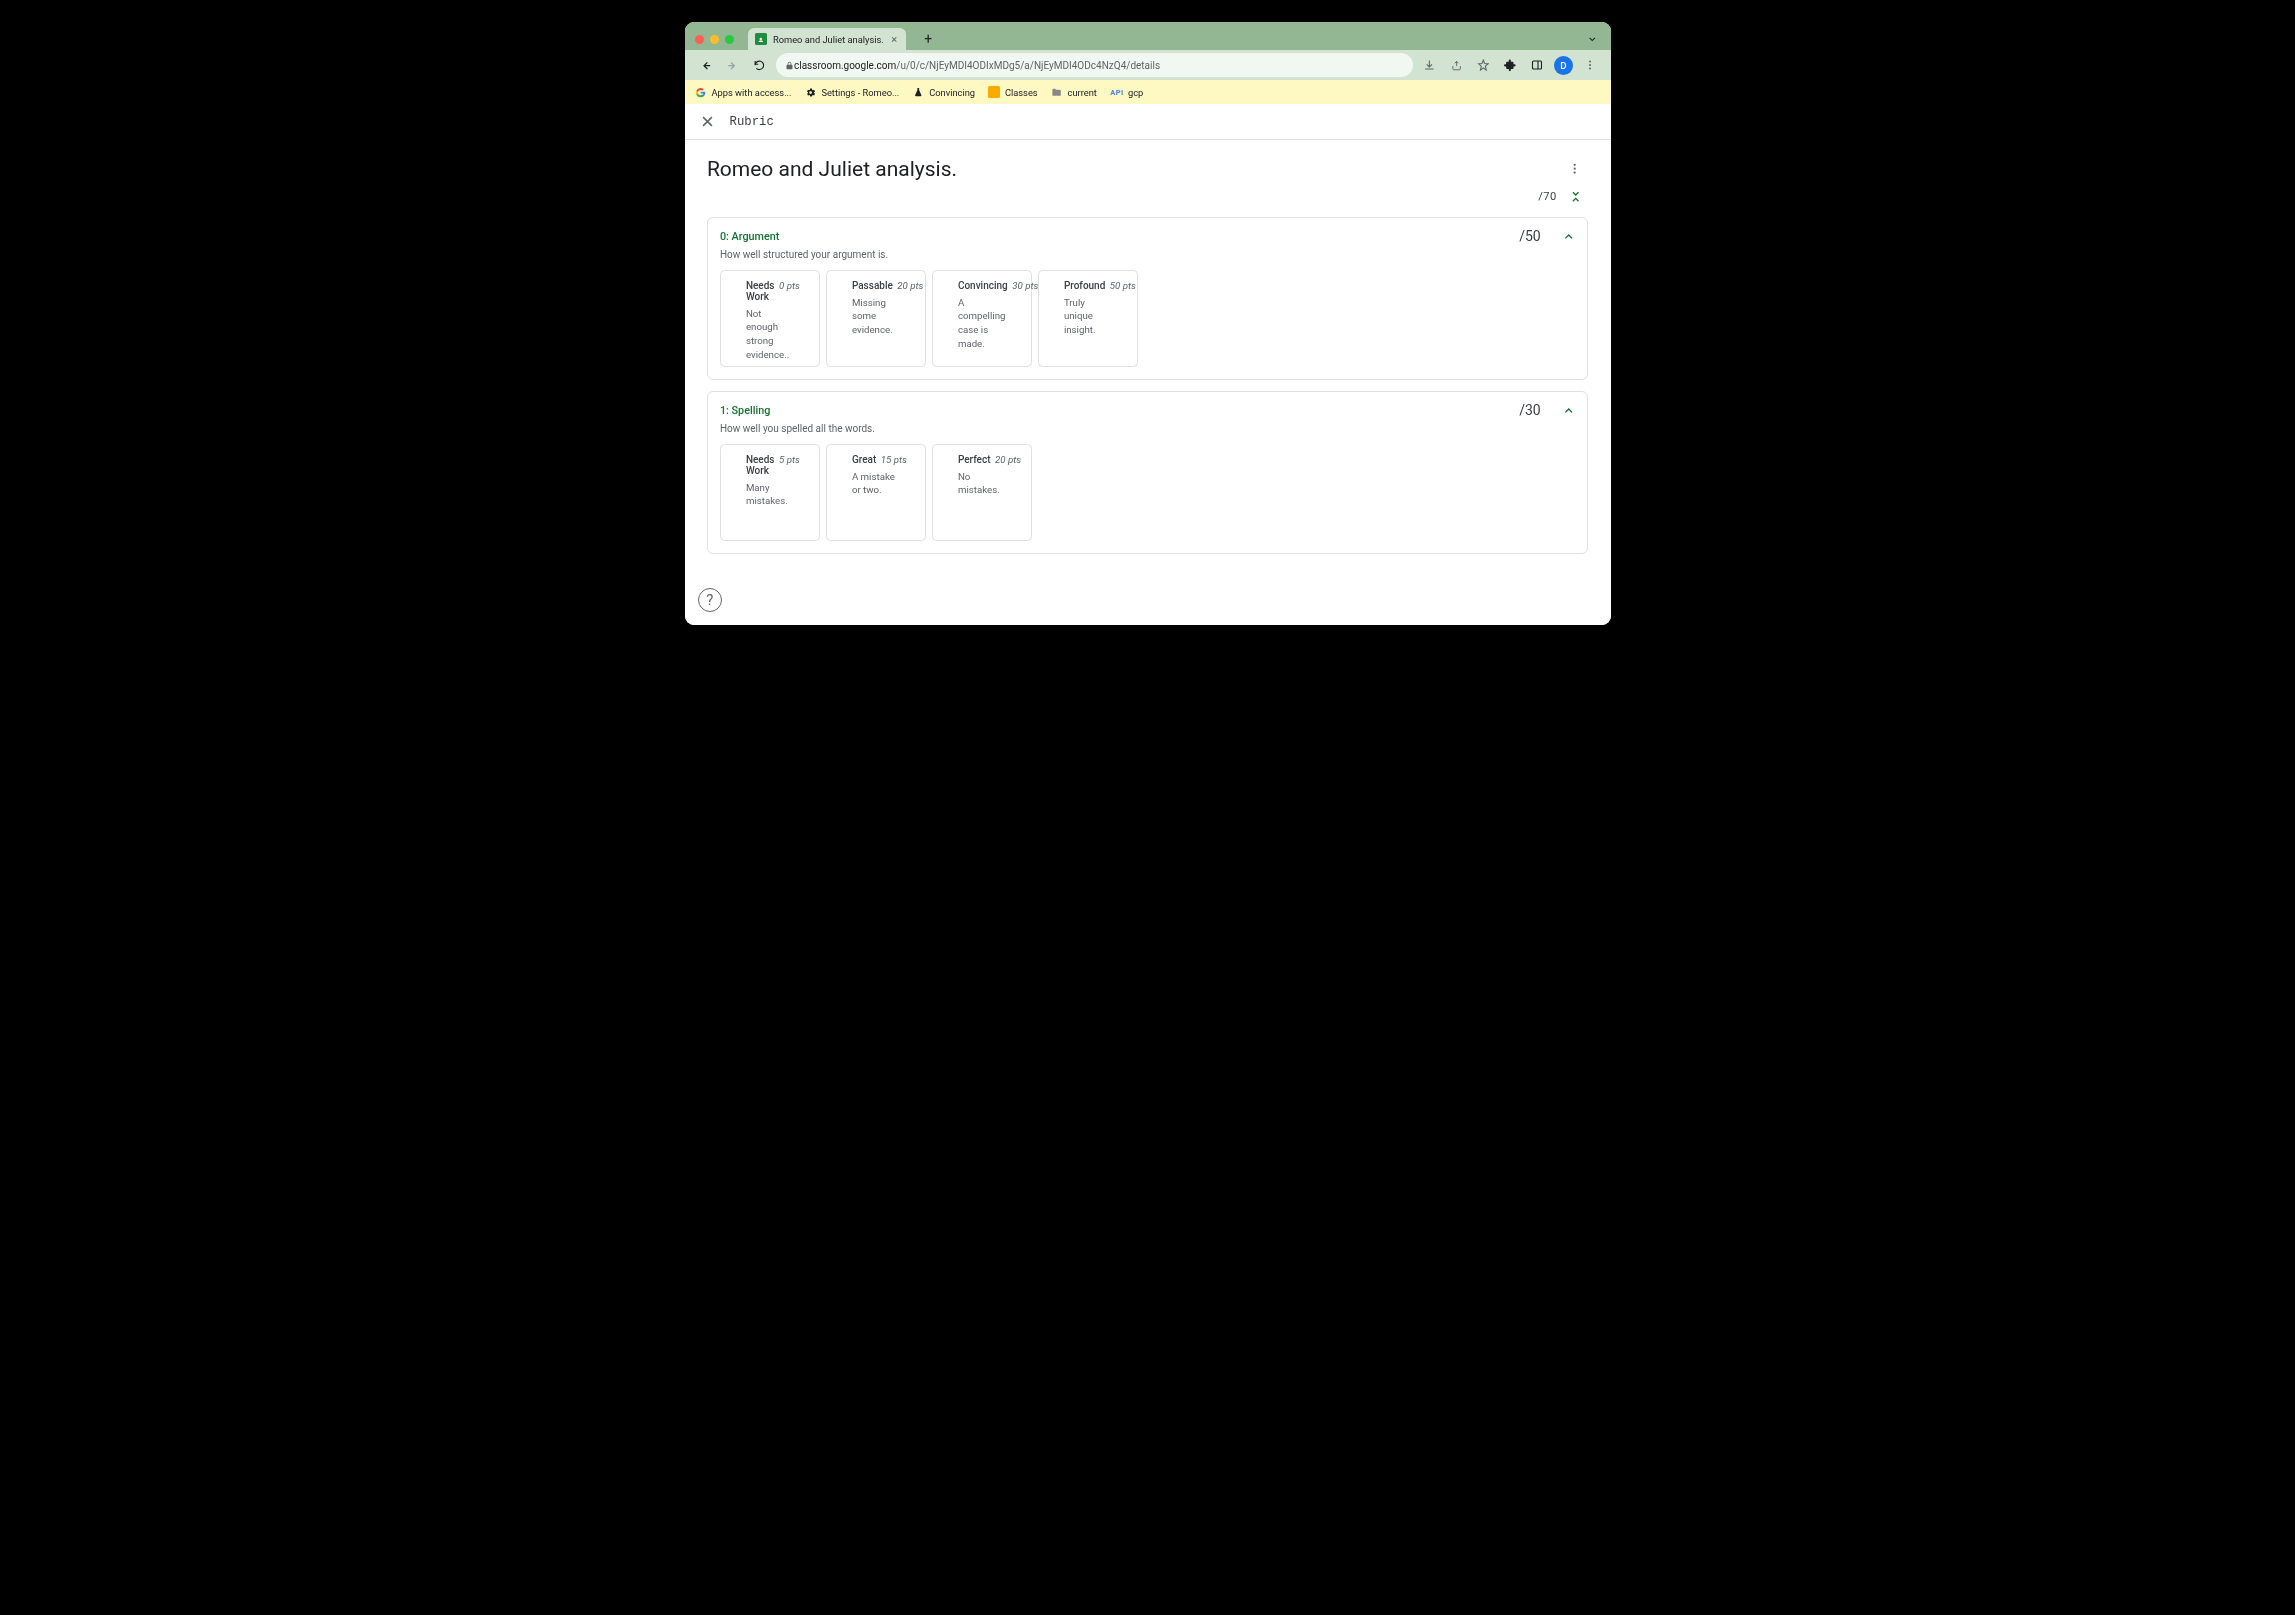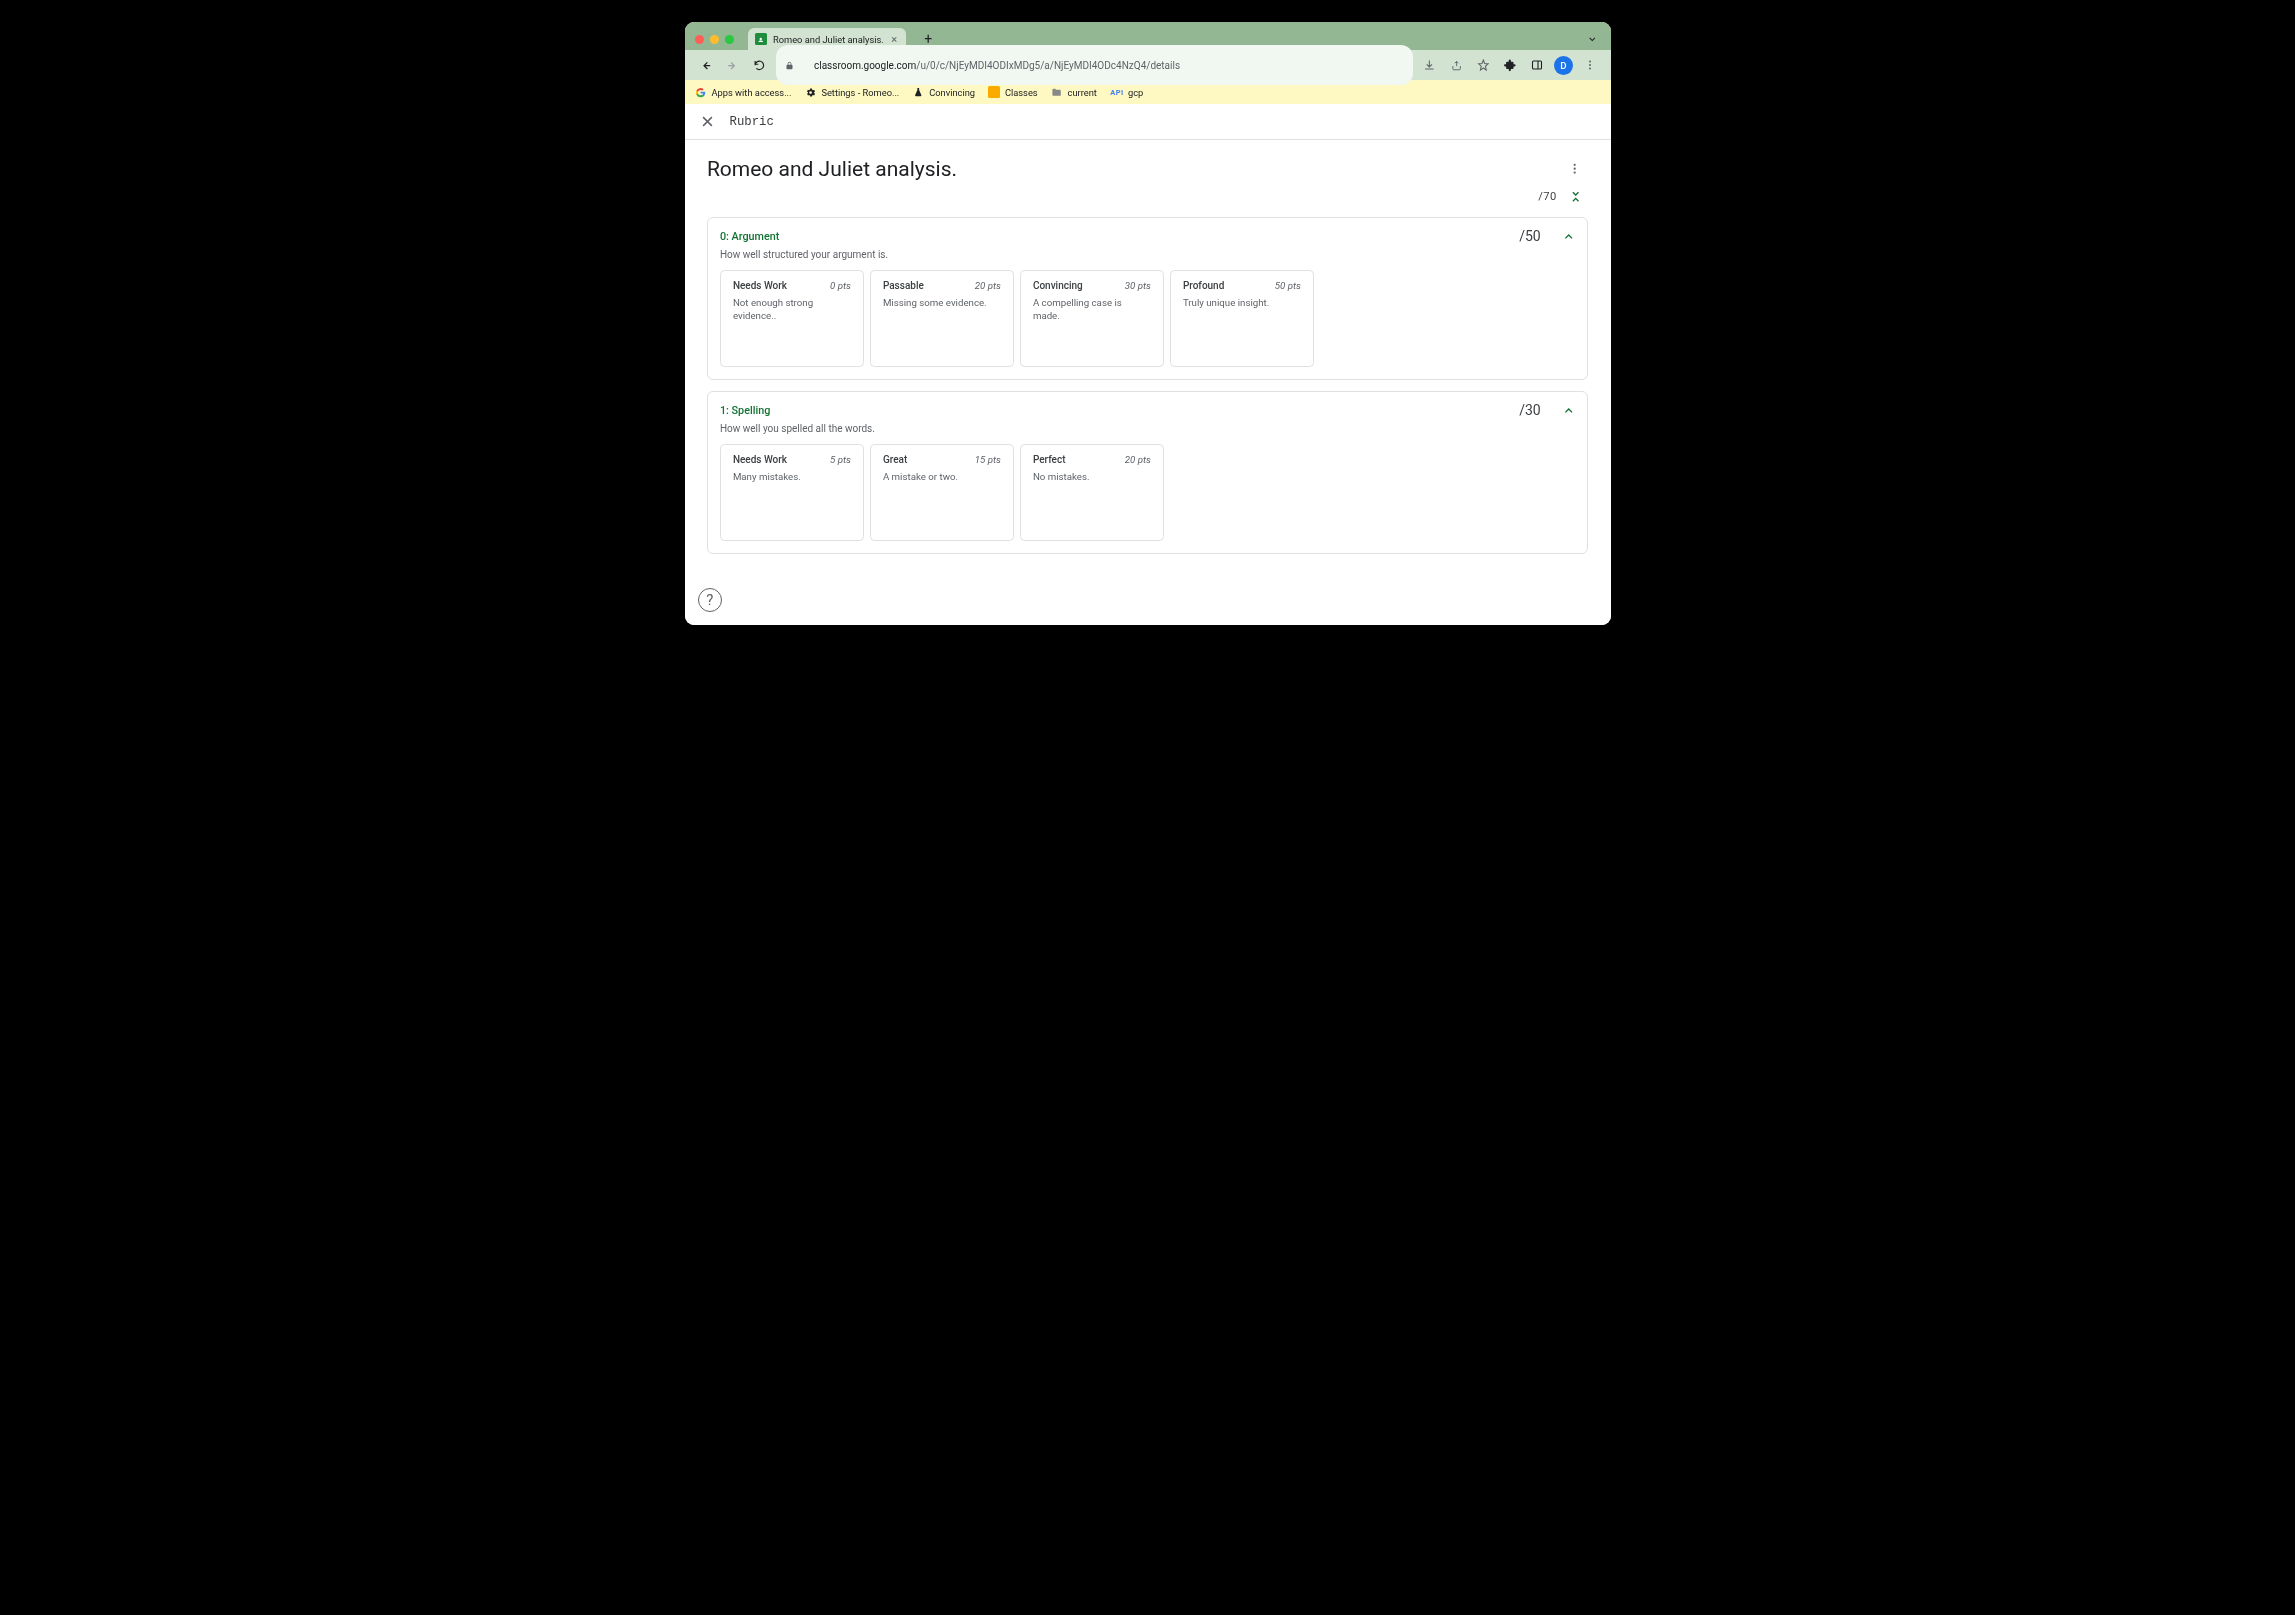--- a/index.html
+++ b/index.html
@@ -17,21 +17,21 @@
     .tab { display: flex; align-items: center; gap: 6px; background: #d2e3d2; border-radius: 6px 6px 0 0; padding: 5.2px 7.5px; min-width: 149px; font-size: 9.3px; color: #202124; }
     .tab-favicon { width: 12px; height: 12px; background: #1e8e3e; border-radius: 1.5px; display: flex; align-items: center; justify-content: center; color: #fff; font-size: 6.7px; font-weight: bold; }
     .tab-title { flex: 1; white-space: nowrap; overflow: hidden; text-overflow: ellipsis; }
     .tab-close { font-size: 11.2px; color: #5f6368; padding: 0 1.5px; }
     .new-tab { font-size: 14px; color: #202124; margin-left: 7.5px; padding: 0 4.5px; }
     .chev-overflow { margin-left: auto; margin-right: 3px; color: #202124; font-size: 10.5px; }
 
     .addr-bar { display: flex; align-items: center; background: #d2e3d2; padding: 4.5px 10.5px; gap: 6px; height: 30px; }
     .nav-btn { width: 21px; height: 21px; display: flex; align-items: center; justify-content: center; border-radius: 50%; color: #5f6368; font-size: 12px; }
     .nav-btn.enabled { color: #202124; }
-    .omnibox { flex: 1; display: flex; align-items: center; background: #f1f7f1; border-radius: 12px; height: 40px; padding: 0 9px; gap: 20px; font-size: 10px; }
+    .omnibox { flex: 1; display: flex; align-items: center; background: #f1f7f1; border-radius: 12px; height: 24px; padding: 0 9px; gap: 0; font-size: 10px; }
     .lock-icon { color: #5f6368; font-size: 8.2px; }
     .url-host { color: #202124; }
     .url-path { color: #5f6368; }
     .addr-icon { width: 21px; height: 21px; display: flex; align-items: center; justify-content: center; color: #5f6368; font-size: 12px; }
     .ext-icon-dark { color: #202124; font-size: 13.4px; }
     .avatar { width: 19.4px; height: 19.4px; border-radius: 50%; background: #1a73e8; color: #fff; display: flex; align-items: center; justify-content: center; font-size: 9.7px; font-weight: 500; }
 
     .bookmark-bar { display: flex; align-items: center; gap: 13.4px; background: #fef9c3; padding: 4.5px 10.5px; height: 24px; font-size: 9.3px; color: #202124; }
     .bookmark-item { display: flex; align-items: center; gap: 4.5px; }
     .bm-icon { width: 12px; height: 12px; display: flex; align-items: center; justify-content: center; font-size: 9px; }
@@ -54,21 +54,21 @@
     .collapse-all { width: 19.4px; height: 19.4px; display: flex; align-items: center; justify-content: center; color: #137333; }
 
     .criterion { border: 0.7px solid #e0e0e0; border-radius: 6px; margin-bottom: 10.5px; padding: 10.5px 12px 12px 12px; }
     .crit-header { display: flex; align-items: center; margin-bottom: 4.5px; }
     .crit-title { font-size: 10.8px; color: #137333; font-weight: 500; flex: 1; }
     .crit-pts { font-size: 14px; color: #3c4043; margin-right: 21px; }
     .crit-toggle { color: #137333; font-size: 12px; }
     .crit-desc { font-size: 10px; color: #5f6368; margin-bottom: 10.5px; }
 
     .levels { display: flex; gap: 6px; }
-    .level-card { width: 144px; height: 97px; border: 0.7px solid #e0e0e0; border-radius: 4.5px; padding: 9px 12px; }
+    .level-card { width: 100px; height: 97px; border: 0.7px solid #e0e0e0; border-radius: 4.5px; padding: 9px 25px; }
     .level-head { display: flex; justify-content: space-between; align-items: baseline; margin-bottom: 4.5px; gap: 4.5px; }
     .level-name { font-size: 10px; color: #3c4043; font-weight: 500; }
     .level-pts { font-size: 9.7px; color: #5f6368; font-style: italic; white-space: nowrap; }
     .level-desc { font-size: 9.7px; color: #5f6368; line-height: 1.4; }
 
     .help-fab { position: absolute; bottom: 13.4px; left: 13.4px; width: 24px; height: 24px; display: flex; align-items: center; justify-content: center; color: #5f6368; font-size: 15px; border: 1.5px solid #5f6368; border-radius: 50%; }
 
     svg { display: block; }
   </style>
 </head>

